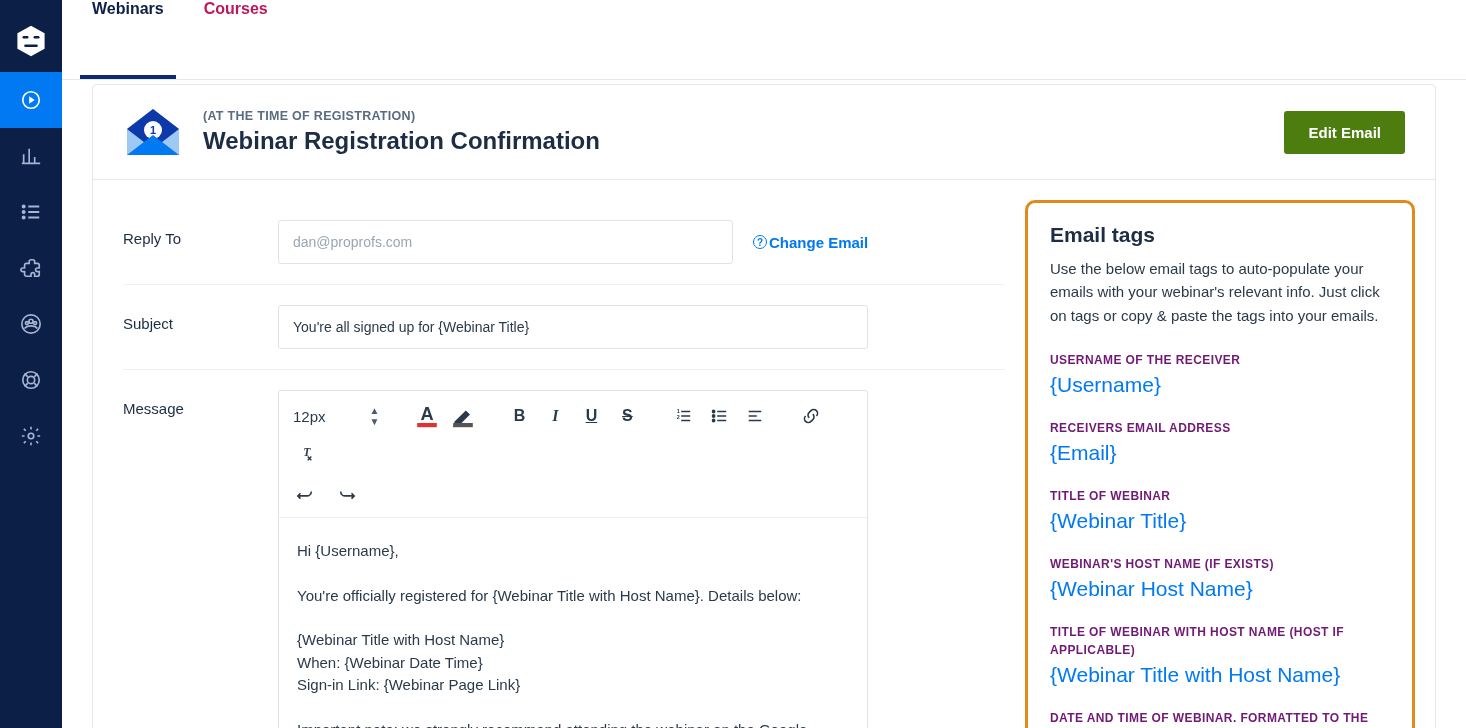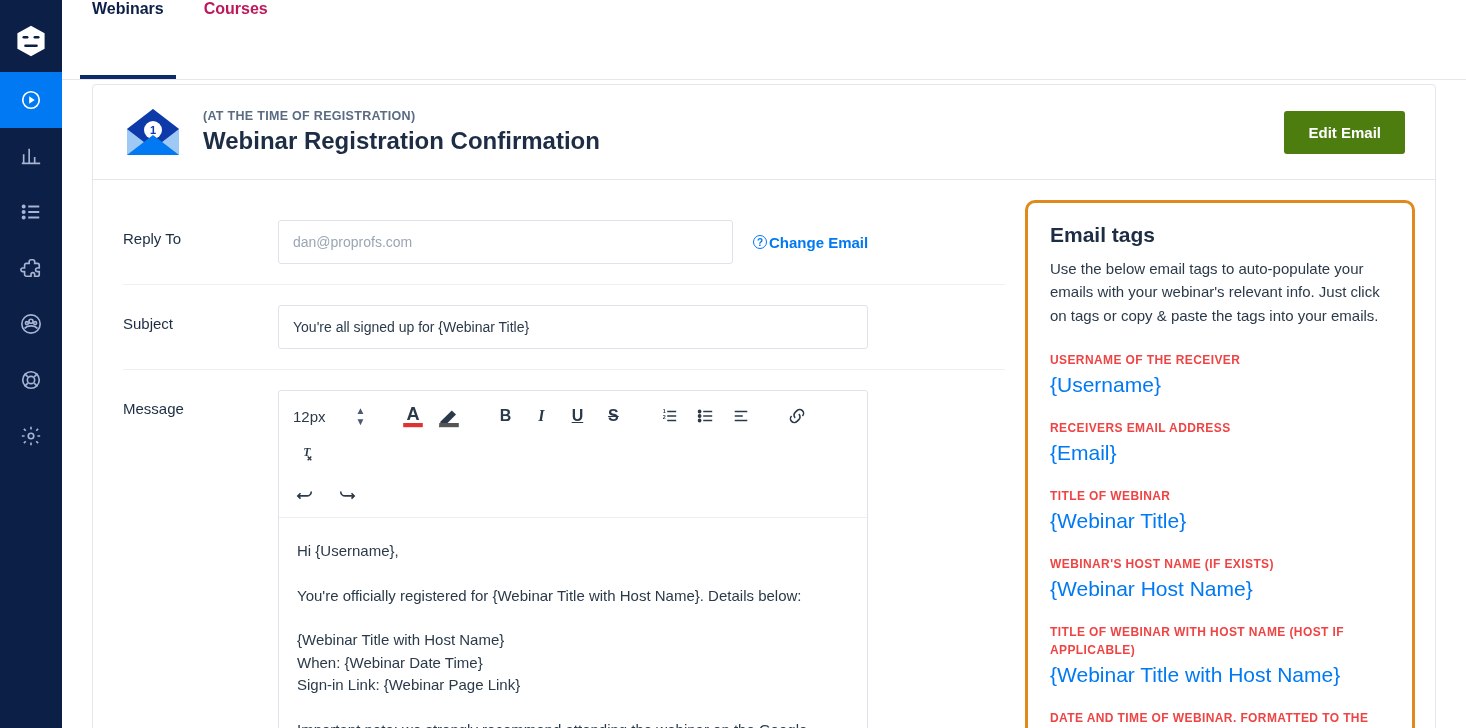--- a/index.html
+++ b/index.html
@@ -127,21 +127,21 @@
   }
   .toolbar {
     border-bottom:1px solid #eceff3;
     padding:10px 12px 8px 12px;
     display:flex; flex-wrap:wrap;
     align-items:center;
     gap: 8px;
   }
   .tool-sep { width:12px; }
   .font-size-select {
-    display:flex; align-items:center; gap:30px;
+    display:flex; align-items:center; gap:44px;
     padding: 4px 6px 4px 2px;
     font-size:15px;
     cursor:pointer;
   }
   .font-size-select .caret { font-size:10px; color:#4a5a72;}
   .tbtn {
     width:28px; height:28px; display:flex; align-items:center; justify-content:center;
     font-size:16px; color:#2b3a4a; cursor:pointer;
     font-weight:600;
   }
@@ -165,21 +165,21 @@
     border:3px solid #e08a1e;
     border-radius:10px;
     padding:20px 22px;
     align-self: flex-start;
   }
   .tags-title { font-size:21px; font-weight:700; color:#1c2d44; margin-bottom:10px;}
   .tags-desc { font-size:15px; color:#2b3a4a; line-height:1.55; margin-bottom:24px;}
   .tag-block { margin-bottom:22px; }
   .tag-label {
     font-size:12px; font-weight:700; letter-spacing:0.4px;
-    color:#ef4444; text-transform:uppercase; margin-bottom:4px;
+    color:#701a75; text-transform:uppercase; margin-bottom:4px;
     line-height:1.5;
   }
   .tag-value { font-size:21px; color:#0079f2; cursor:pointer; }
 </style>
 </head>
 <body>
 
 <div class="app">
   <div class="sidebar">
     <div class="logo-box">

